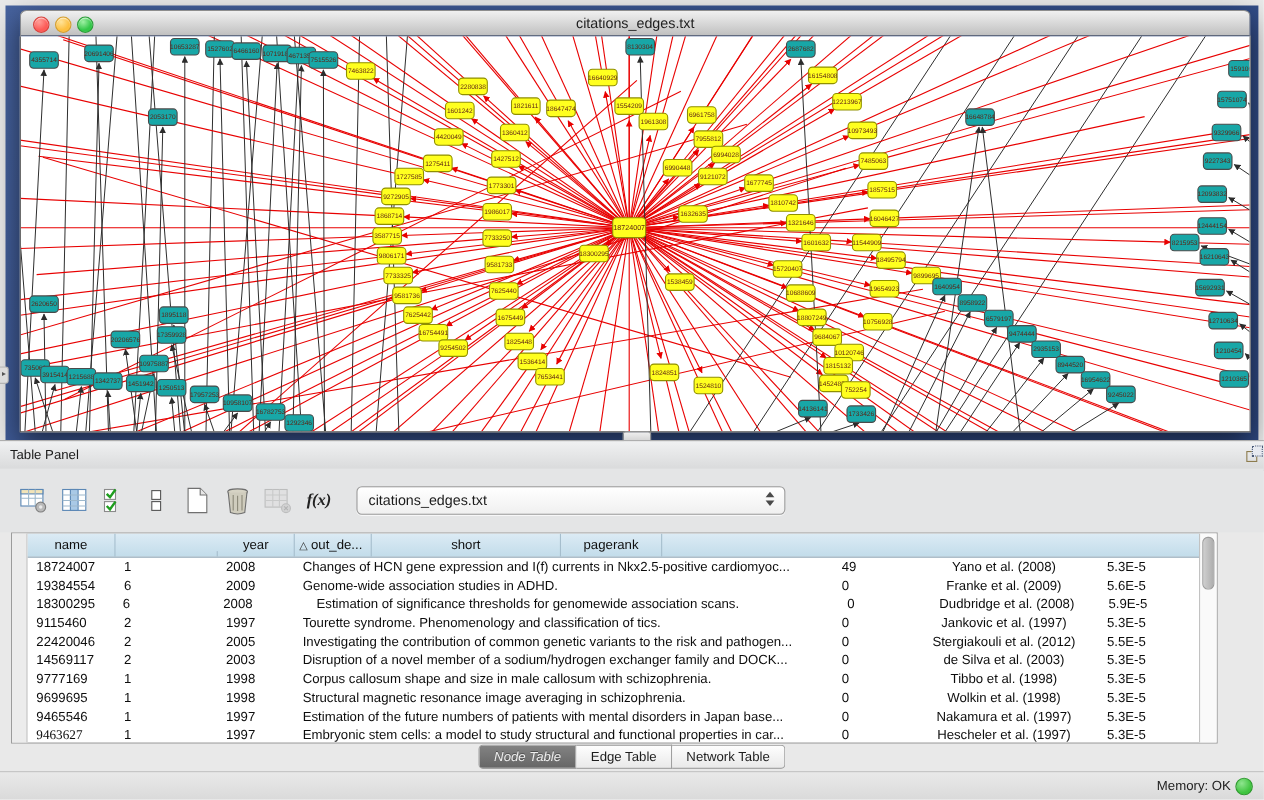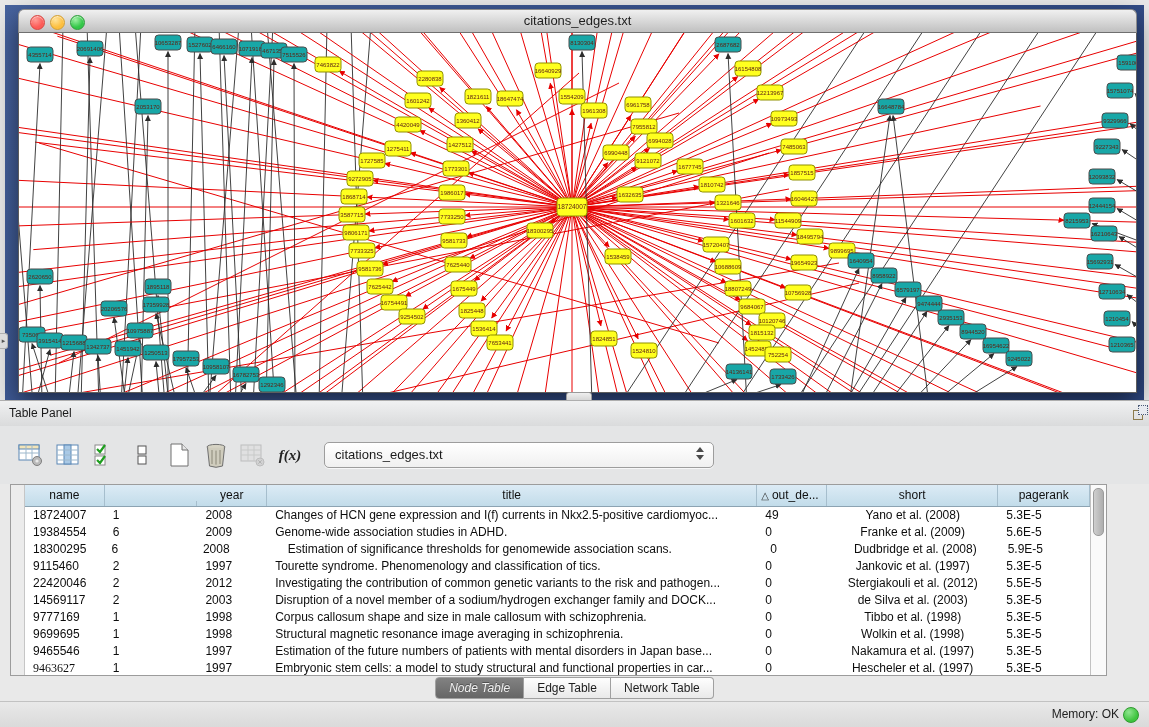--- a/index.html
+++ b/index.html
@@ -899,21 +899,20 @@
     </div>
   </div>
 
   <div class="table-wrap">
     <div class="gutter"></div>
     <div class="grid">
       <div class="header-row" id="header-row">
           <div class="hcell" style="width: 80px;">name</div>
           <div class="hcell" style="width: 93px; margin-top: 16px;">in_degree</div>
           <div class="hcell" style="width: 70px;">year</div>
-          <div class="hcell" style="width: 492px;">title</div>
           <div class="hcell sortcol" style="width: 70px;"><span class="tri">△</span>out_de...</div>
           <div class="hcell" style="width: 172px;">short</div>
           <div class="hcell" style="width: 92px;">pagerank</div>
         </div>
       <div id="table-body">
           <div class="trow">
             <div class="tcell" style="width: 80px;">18724007</div>
             <div class="tcell" style="width: 93px;">1</div>
             <div class="tcell" style="width: 70px;">2008</div>
             <div class="tcell" style="width: 492px;">Changes of HCN gene expression and I(f) currents in Nkx2.5-positive cardiomyoc...</div>
@@ -944,21 +943,21 @@
             <div class="tcell" style="width: 93px;">2</div>
             <div class="tcell" style="width: 70px;">1997</div>
             <div class="tcell" style="width: 492px;">Tourette syndrome. Phenomenology and classification of tics.</div>
             <div class="tcell" style="width: 70px;">0</div>
             <div class="tcell center" style="width: 172px;">Jankovic et al. (1997)</div>
             <div class="tcell" style="width: 92px;">5.3E-5</div>
           </div>
           <div class="trow">
             <div class="tcell" style="width: 80px;">22420046</div>
             <div class="tcell" style="width: 93px;">2</div>
-            <div class="tcell" style="width: 70px;">2012</div>
+            <div class="tcell" style="width: 70px;">2005</div>
             <div class="tcell" style="width: 492px;">Investigating the contribution of common genetic variants to the risk and pathogen...</div>
             <div class="tcell" style="width: 70px;">0</div>
             <div class="tcell center" style="width: 172px;">Stergiakouli et al. (2012)</div>
             <div class="tcell" style="width: 92px;">5.5E-5</div>
           </div>
           <div class="trow">
             <div class="tcell" style="width: 80px;">14569117</div>
             <div class="tcell" style="width: 93px;">2</div>
             <div class="tcell" style="width: 70px;">2003</div>
             <div class="tcell" style="width: 492px;">Disruption of a novel member of a sodium/hydrogen exchanger family and DOCK...</div>

